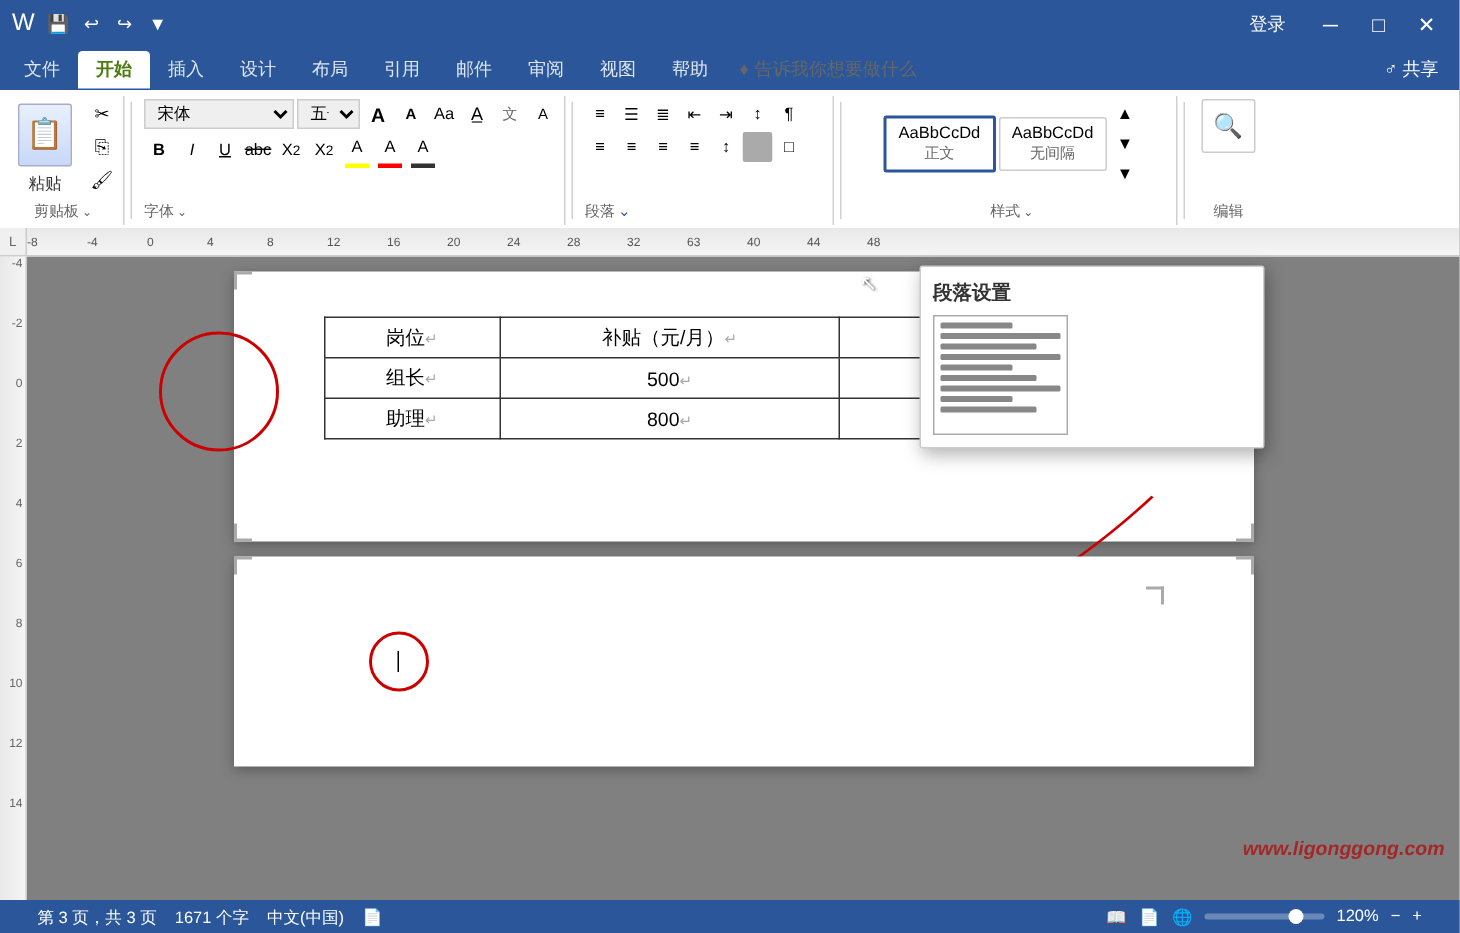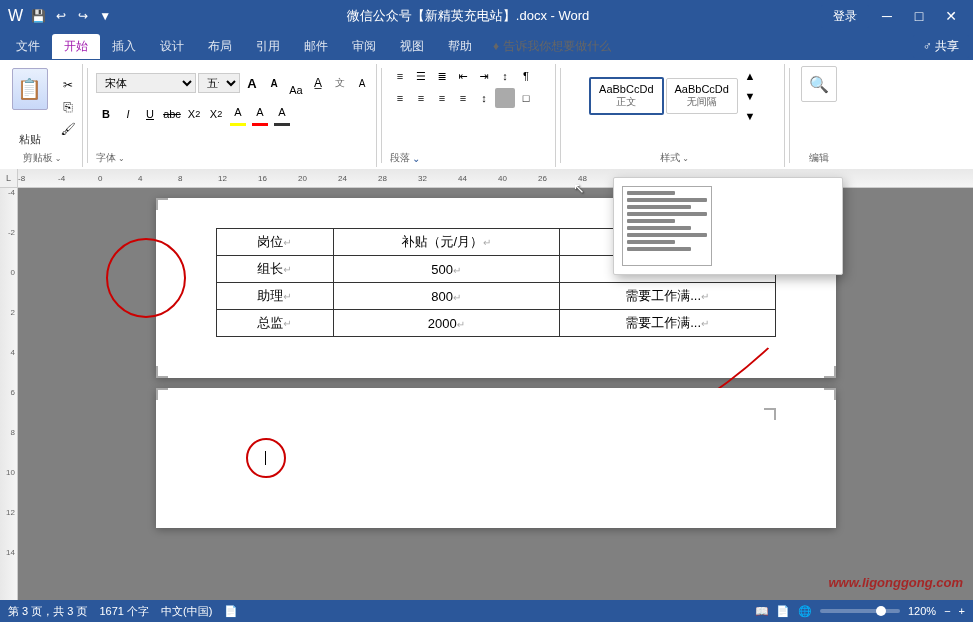--- a/index.html
+++ b/index.html
@@ -50,22 +50,22 @@
       padding: 4px 12px;
       font-size: 12px;
       color: rgba(255,255,255,0.85);
       cursor: pointer;
       border-radius: 3px 3px 0 0;
       background: transparent;
       border: none;
     }
     .tab-item.active {
       background: white;
-      color: #a21caf;
-      font-weight: normal;
+      color: #4d7c0f;
+      font-weight: bold;
     }
 
     #ribbon-content {
       display: flex;
       align-items: stretch;
       padding: 4px 2px 2px;
       gap: 2px;
       background: white;
       min-height: 80px;
     }
@@ -295,21 +295,21 @@
       position: absolute;
       pointer-events: none;
     }
 
     
     #status-bar {
       height: 22px;
       background: #2b579a;
       display: flex;
       align-items: center;
-      padding: 0 8px;
+      padding: 0 25px;
       color: white;
       font-size: 11px;
       justify-content: space-between;
       position: absolute;
       bottom: 0;
       left: 0;
       right: 0;
     }
     #status-left { display: flex; gap: 12px; align-items: center; }
     #status-right { display: flex; gap: 8px; align-items: center; }
@@ -412,23 +412,20 @@
 
 <div id="title-bar">
   <div id="title-left">
     <div class="quick-access">
       <span style="font-size:16px; margin-right:4px;">W</span>
       <button class="qa-btn">💾</button>
       <button class="qa-btn">↩</button>
       <button class="qa-btn">↪</button>
       <button class="qa-btn">▼</button>
     </div>
-  </div>
-  <div id="title-center">
-    <span>微信公众号【新精英充电站】.docx - Word</span>
   </div>
   <div id="title-right">
     <button class="title-btn login-btn">登录</button>
     <button class="win-btn">─</button>
     <button class="win-btn">□</button>
     <button class="win-btn close">✕</button>
   </div>
 </div>
 
 <div id="ribbon-area">
@@ -453,21 +450,21 @@
   </div>
 
   <div id="ribbon-content">
 
     <div class="ribbon-group" id="group-clipboard" style="flex-direction:column; min-width:70px;">
       <div style="display:flex; flex:1; align-items:center; justify-content:center;">
         <div style="display:flex; flex-direction:column; align-items:center;">
           <button class="paste-btn" style="flex-direction:column; align-items:center; display:flex;">
             <div class="paste-icon">📋</div>
           </button>
-          <span style="font-size:11px; color:#333; margin-top:20px;">粘贴</span>
+          <span style="font-size:11px; color:#333; margin-top:2px;">粘贴</span>
         </div>
         <div style="display:flex; flex-direction:column; gap:2px; margin-left:4px;">
           <button class="rb-btn" title="剪切" style="font-size:12px;">✂</button>
           <button class="rb-btn" title="复制" style="font-size:12px;">⎘</button>
           <button class="rb-btn" title="格式刷" style="font-size:12px;">🖌</button>
         </div>
       </div>
       <div class="ribbon-group-label">
         <span>剪贴板</span>
         <span class="group-expand">⌄</span>
@@ -479,21 +476,21 @@
     <div class="ribbon-group" id="group-font" style="min-width:210px; align-items:flex-start;">
       <div class="font-row">
         <select class="font-select font-name-select">
           <option>宋体</option>
         </select>
         <select class="font-select font-size-select">
           <option>五号</option>
         </select>
         <button class="rb-btn" style="font-size:13px; font-weight:bold;">A</button>
         <button class="rb-btn" style="font-size:10px; font-weight:bold;">A</button>
-        <button class="rb-btn" style="font-size:11px;margin-top:14px;">Aa</button>
+        <button class="rb-btn" style="font-size:11px;">Aa</button>
         <button class="rb-btn" title="清除格式" style="font-size:12px;">A̲</button>
         <button class="rb-btn" style="font-size:10px; color:#666;">文</button>
         <button class="rb-btn" style="font-size:10px;">A</button>
       </div>
       <div class="font-row">
         <button class="rb-btn bold">B</button>
         <button class="rb-btn italic">I</button>
         <button class="rb-btn underline">U</button>
         <button class="rb-btn">
             <s>abc</s>
@@ -581,20 +578,21 @@
         <span>🔍</span>
       </button>
       <div class="ribbon-group-label">
         <span>编辑</span>
       </div>
     </div>
 
   </div>
 
   <div id="para-tooltip">
+    <div id="para-tooltip-title">段落设置</div>
     <div id="para-tooltip-body">
       <div id="para-dialog-preview">
         <div class="preview-lines">
           <div class="preview-line short"></div>
           <div class="preview-line long"></div>
           <div class="preview-line medium"></div>
           <div class="preview-line long"></div>
           <div class="preview-line short"></div>
           <div class="preview-line medium"></div>
           <div class="preview-line long"></div>
@@ -628,25 +626,25 @@
       <span style="position: absolute; left: 240px; font-size: 8px; color: rgb(85, 85, 85); user-select: none;">16</span>
       <span style="position: absolute; left: 260px; font-size: 8px; color: rgb(85, 85, 85); user-select: none;"></span>
       <span style="position: absolute; left: 280px; font-size: 8px; color: rgb(85, 85, 85); user-select: none;">20</span>
       <span style="position: absolute; left: 300px; font-size: 8px; color: rgb(85, 85, 85); user-select: none;"></span>
       <span style="position: absolute; left: 320px; font-size: 8px; color: rgb(85, 85, 85); user-select: none;">24</span>
       <span style="position: absolute; left: 340px; font-size: 8px; color: rgb(85, 85, 85); user-select: none;"></span>
       <span style="position: absolute; left: 360px; font-size: 8px; color: rgb(85, 85, 85); user-select: none;">28</span>
       <span style="position: absolute; left: 380px; font-size: 8px; color: rgb(85, 85, 85); user-select: none;"></span>
       <span style="position: absolute; left: 400px; font-size: 8px; color: rgb(85, 85, 85); user-select: none;">32</span>
       <span style="position: absolute; left: 420px; font-size: 8px; color: rgb(85, 85, 85); user-select: none;"></span>
-      <span style="position: absolute; left: 440px; font-size: 8px; color: rgb(85, 85, 85); user-select: none;">44</span>
+      <span style="position: absolute; left: 440px; font-size: 8px; color: rgb(85, 85, 85); user-select: none;">63</span>
       <span style="position: absolute; left: 460px; font-size: 8px; color: rgb(85, 85, 85); user-select: none;"></span>
       <span style="position: absolute; left: 480px; font-size: 8px; color: rgb(85, 85, 85); user-select: none;">40</span>
       <span style="position: absolute; left: 500px; font-size: 8px; color: rgb(85, 85, 85); user-select: none;"></span>
-      <span style="position: absolute; left: 520px; font-size: 8px; color: rgb(85, 85, 85); user-select: none;">26</span>
+      <span style="position: absolute; left: 520px; font-size: 8px; color: rgb(85, 85, 85); user-select: none;">44</span>
       <span style="position: absolute; left: 540px; font-size: 8px; color: rgb(85, 85, 85); user-select: none;"></span>
       <span style="position: absolute; left: 560px; font-size: 8px; color: rgb(85, 85, 85); user-select: none;">48</span>
     </div>
 </div>
 
 <div id="main-area" style="height: 430px;">
   <div id="left-ruler" style="width:18px; min-height:430px;">
 
   <div style="position: absolute; top: 0px; left: 0px; width: 100%; text-align: right; font-size: 8px; color: rgb(102, 102, 102); padding-right: 2px;">-4</div>
       <div style="position: absolute; top: 20px; left: 0px; width: 100%; text-align: right; font-size: 8px; color: rgb(102, 102, 102); padding-right: 2px;"></div>
@@ -689,25 +687,20 @@
           <tr>
             <td>组长<span class="para-mark">↵</span></td>
             <td>500<span class="para-mark">↵</span></td>
             <td>需要工作满...<span class="para-mark">↵</span></td>
           </tr>
           <tr>
             <td>助理<span class="para-mark">↵</span></td>
             <td>800<span class="para-mark">↵</span></td>
             <td>需要工作满...<span class="para-mark">↵</span></td>
           </tr>
-          <tr>
-            <td>总监<span class="para-mark">↵</span></td>
-            <td>2000<span class="para-mark">↵</span></td>
-            <td>需要工作满...<span class="para-mark">↵</span></td>
-          </tr>
         </tbody>
       </table>
 
       <div class="red-circle" style="left: -50px; top: 40px; width: 80px; height: 80px;"></div>
     </div>
 
     <svg class="red-line-svg" style="position:absolute; top:0; left:0; width:100%; height:100%; pointer-events:none; overflow:visible;" viewBox="0 0 700 430" preserveAspectRatio="none">
       <path d="M 130 220 C 200 300, 400 350, 550 160" stroke="#cc0000" stroke-width="1.5" fill="none"></path>
     </svg>
 

